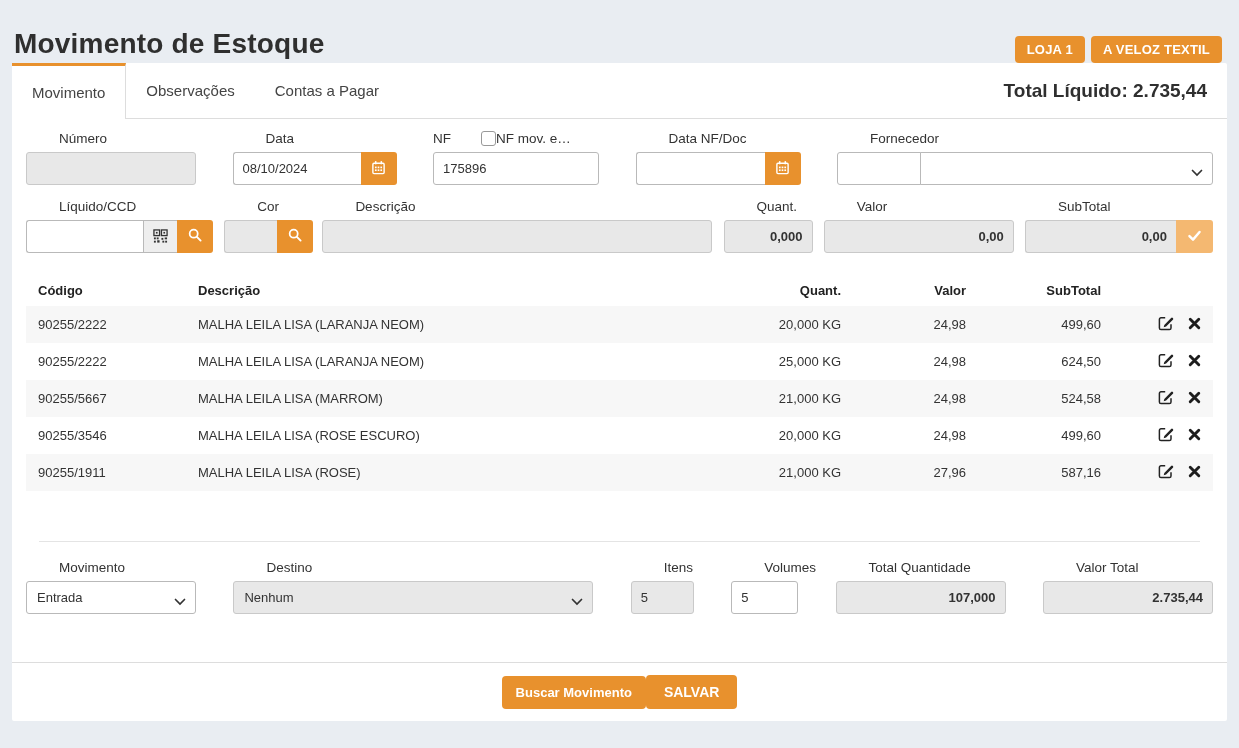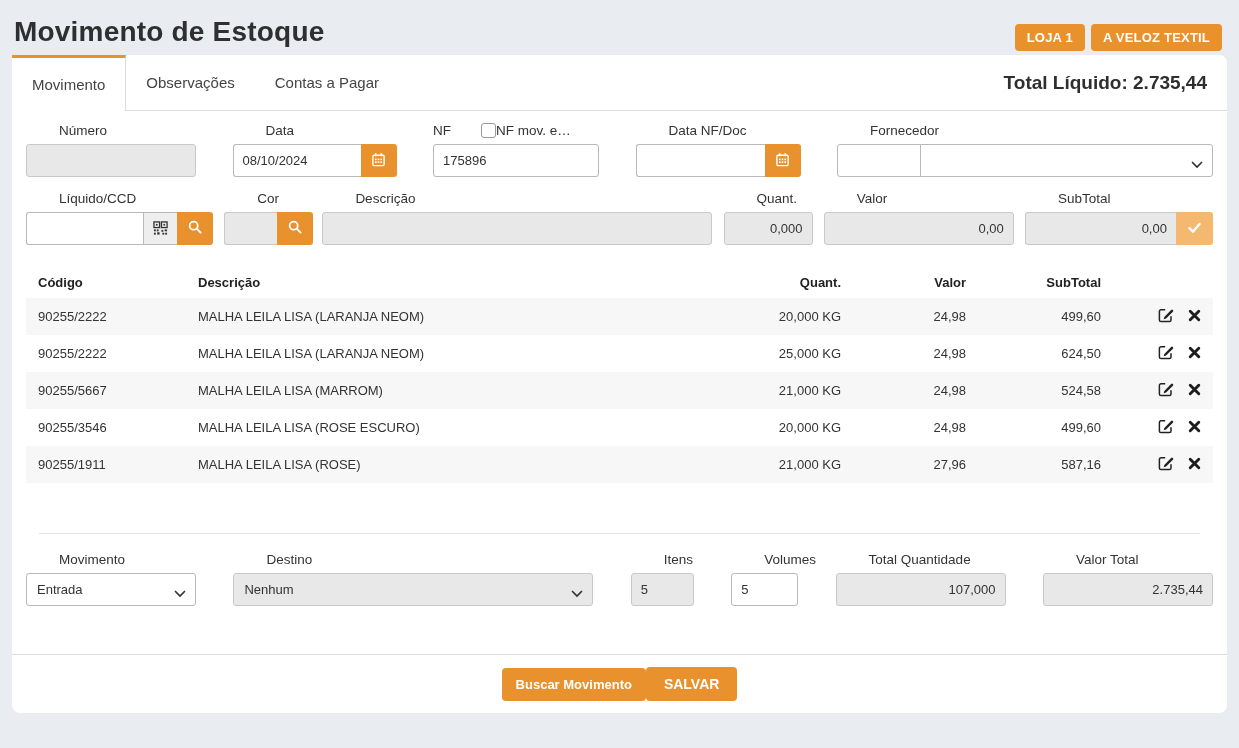--- a/index.html
+++ b/index.html
@@ -10,30 +10,30 @@
     --text:#333333;
   }
   *{box-sizing:border-box;margin:0;padding:0;}
   html,body{width:1239px;height:748px;overflow:hidden;}
   body{
     background:var(--page-bg);
     font-family:"Liberation Sans","DejaVu Sans",sans-serif;
     color:var(--text);
   }
   
-  .topbar{display:flex;align-items:flex-start;justify-content:space-between;padding:16px 17px 0 14px;height:55px;}
+  .topbar{display:flex;align-items:flex-start;justify-content:space-between;padding:28px 17px 0 14px;height:63px;}
   .page-title{font-size:28px;font-weight:600;color:#2f2f2f;letter-spacing:.2px;}
   .topbar-buttons{display:flex;gap:6px;margin-top:8px;}
   .chip-btn{
     background:var(--accent);color:#fff;font-weight:bold;font-size:13px;
     border:none;border-radius:4px;padding:6px 12px;cursor:pointer;letter-spacing:.2px;
     font-family:inherit;
   }
   
-  .card{margin:0 12px;background:#fff;border-radius:8px;height:658px;display:flex;flex-direction:column;}
+  .card{margin:0 12px;background:#fff;border-radius:2px;height:658px;display:flex;flex-direction:column;}
   
   .tabbar{display:flex;align-items:stretch;height:56px;border-bottom:1px solid #ddd;flex-shrink:0;}
   .tab{display:flex;align-items:center;padding:0 20px;font-size:15px;color:#444;cursor:pointer;}
   .tab.active{
     border-top:3px solid var(--accent);
     border-right:1px solid #ddd;
     margin-bottom:-1px;background:#fff;
   }
   .total-liquido{margin-left:auto;align-self:center;padding-right:20px;font-size:19px;font-weight:bold;color:#2f2f2f;}
   
@@ -41,21 +41,21 @@
   .form-row{display:flex;justify-content:space-between;}
   .form-row.r1{margin-bottom:14px;}
   .form-row.r2{margin-bottom:22px;}
   .field label,.field .label{display:block;font-size:13.5px;color:#333;margin-bottom:6px;white-space:nowrap;margin-left:33px;}
   .field .label-row{display:flex;align-items:center;gap:0;font-size:13.5px;margin-bottom:6px;overflow:hidden;}
   input[type=text]{
     height:33px;border:1px solid #b9b9b9;border-radius:3px;padding:0 9px;font-size:13px;
     font-family:inherit;color:#333;width:100%;outline:none;background:#fff;
   }
   input[type=text]:disabled,.input-disabled{background:#e8e8e8 !important;border-color:#c9c9c9 !important;color:#333;}
-  .num{text-align:right;}
+  .num{text-align:right;font-weight:bold;}
   .igroup{display:flex;}
   .igroup input{border-radius:3px 0 0 3px;border-right:none;}
   .addon-btn{
     width:36px;height:33px;border:none;border-radius:0 3px 3px 0;background:var(--accent);
     display:flex;align-items:center;justify-content:center;cursor:pointer;flex-shrink:0;
   }
   .addon-btn.light{background:var(--accent-light);}
   .addon-gray{
     width:34px;height:33px;border:1px solid #b9b9b9;border-left:1px solid #b9b9b9;background:#eee;
     display:flex;align-items:center;justify-content:center;flex-shrink:0;border-right:none;

